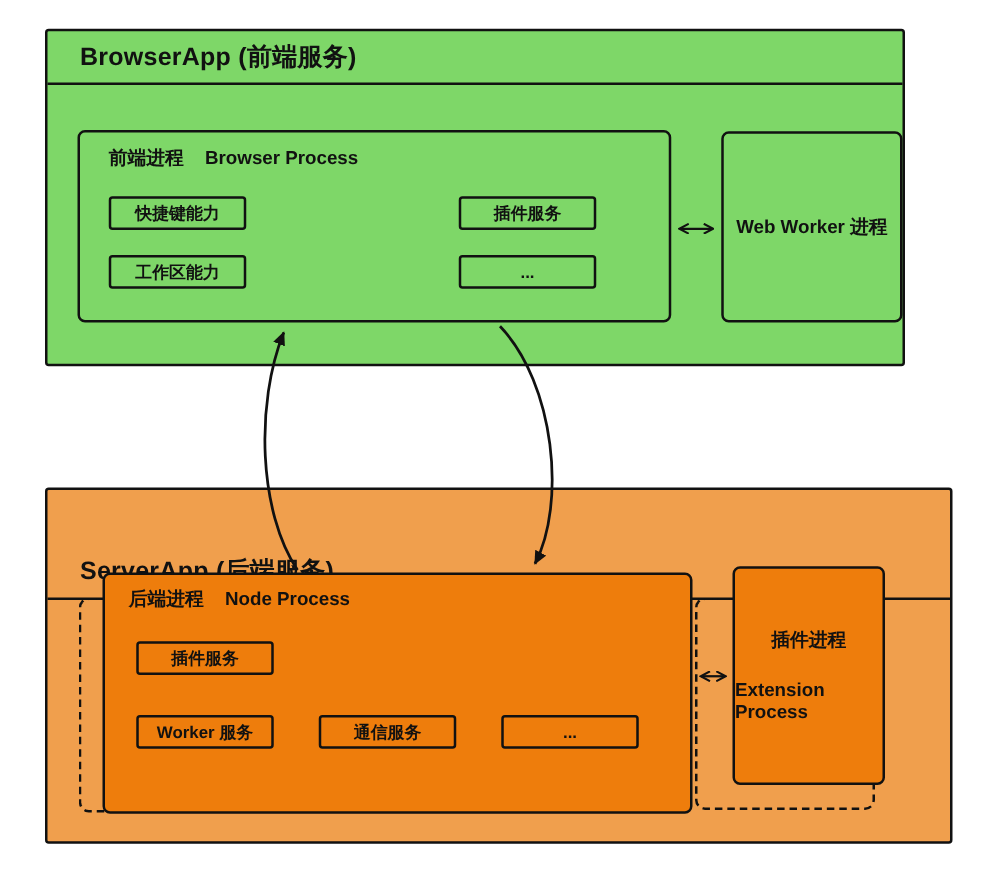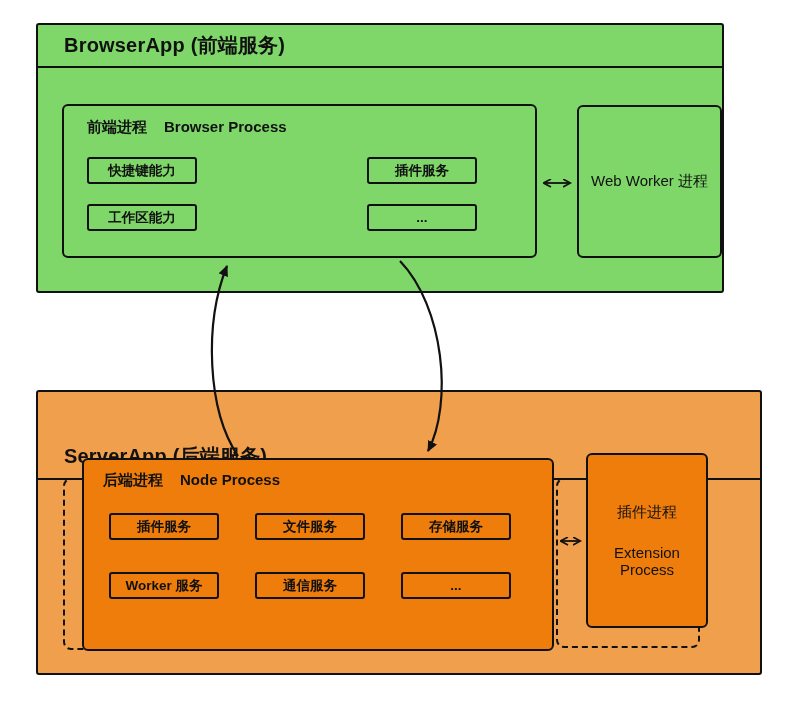--- a/index.html
+++ b/index.html
@@ -29,21 +29,21 @@
   .proc-title .en{margin-left:17px;}
 
   .chip{position:absolute;width:110px;height:27px;border:2px solid var(--stroke);border-radius:3px;
         display:flex;align-items:center;justify-content:center;
         font-size:13.5px;font-weight:bold;white-space:nowrap;}
   .green .chip{background:var(--green);}
   .orange .chip{background:var(--orange-deep);}
 
   .side-box{position:absolute;border:2px solid var(--stroke);border-radius:6px;
             display:flex;flex-direction:column;align-items:center;justify-content:center;
-            font-size:15px;font-weight:normal;text-align:center;}
+            font-size:15px;font-weight:bold;}
   .green .side-box{left:539px;top:80px;width:145px;height:153px;background:var(--green);}
   .orange .side-box{left:548px;top:61px;width:122px;height:175px;background:var(--orange-deep);gap:22px;}
 
   .ghost{position:absolute;border:2px dashed var(--stroke);border-radius:8px;background:transparent;}
   .ghost.left{left:25px;top:86px;width:472px;height:172px;}
   .ghost.right{left:518px;top:86px;width:144px;height:170px;}
 
   .overlay{position:absolute;left:0;top:0;width:800px;height:709px;pointer-events:none;}
   .curve{fill:none;stroke:var(--stroke);stroke-width:2.2px;}
   .link{stroke:var(--stroke);stroke-width:1.8px;}
@@ -79,22 +79,20 @@
     </header>
 
     <div class="ghost left"></div>
     <div class="ghost right"></div>
 
     <div class="process-box">
       <div class="proc-title">
         <span>后端进程</span><span class="en">Node Process</span>
       </div>
       <div class="chip" style="left:25px;top:53px">插件服务</div>
-      <div class="chip" style="left:171px;top:53px">文件服务</div>
-      <div class="chip" style="left:317px;top:53px">存储服务</div>
       <div class="chip" style="left:25px;top:112px">Worker 服务</div>
       <div class="chip" style="left:171px;top:112px">通信服务</div>
       <div class="chip" style="left:317px;top:112px">...</div>
     </div>
 
     <div class="side-box">
       <span>插件进程</span>
       <span>Extension Process</span>
     </div>
   </section>

